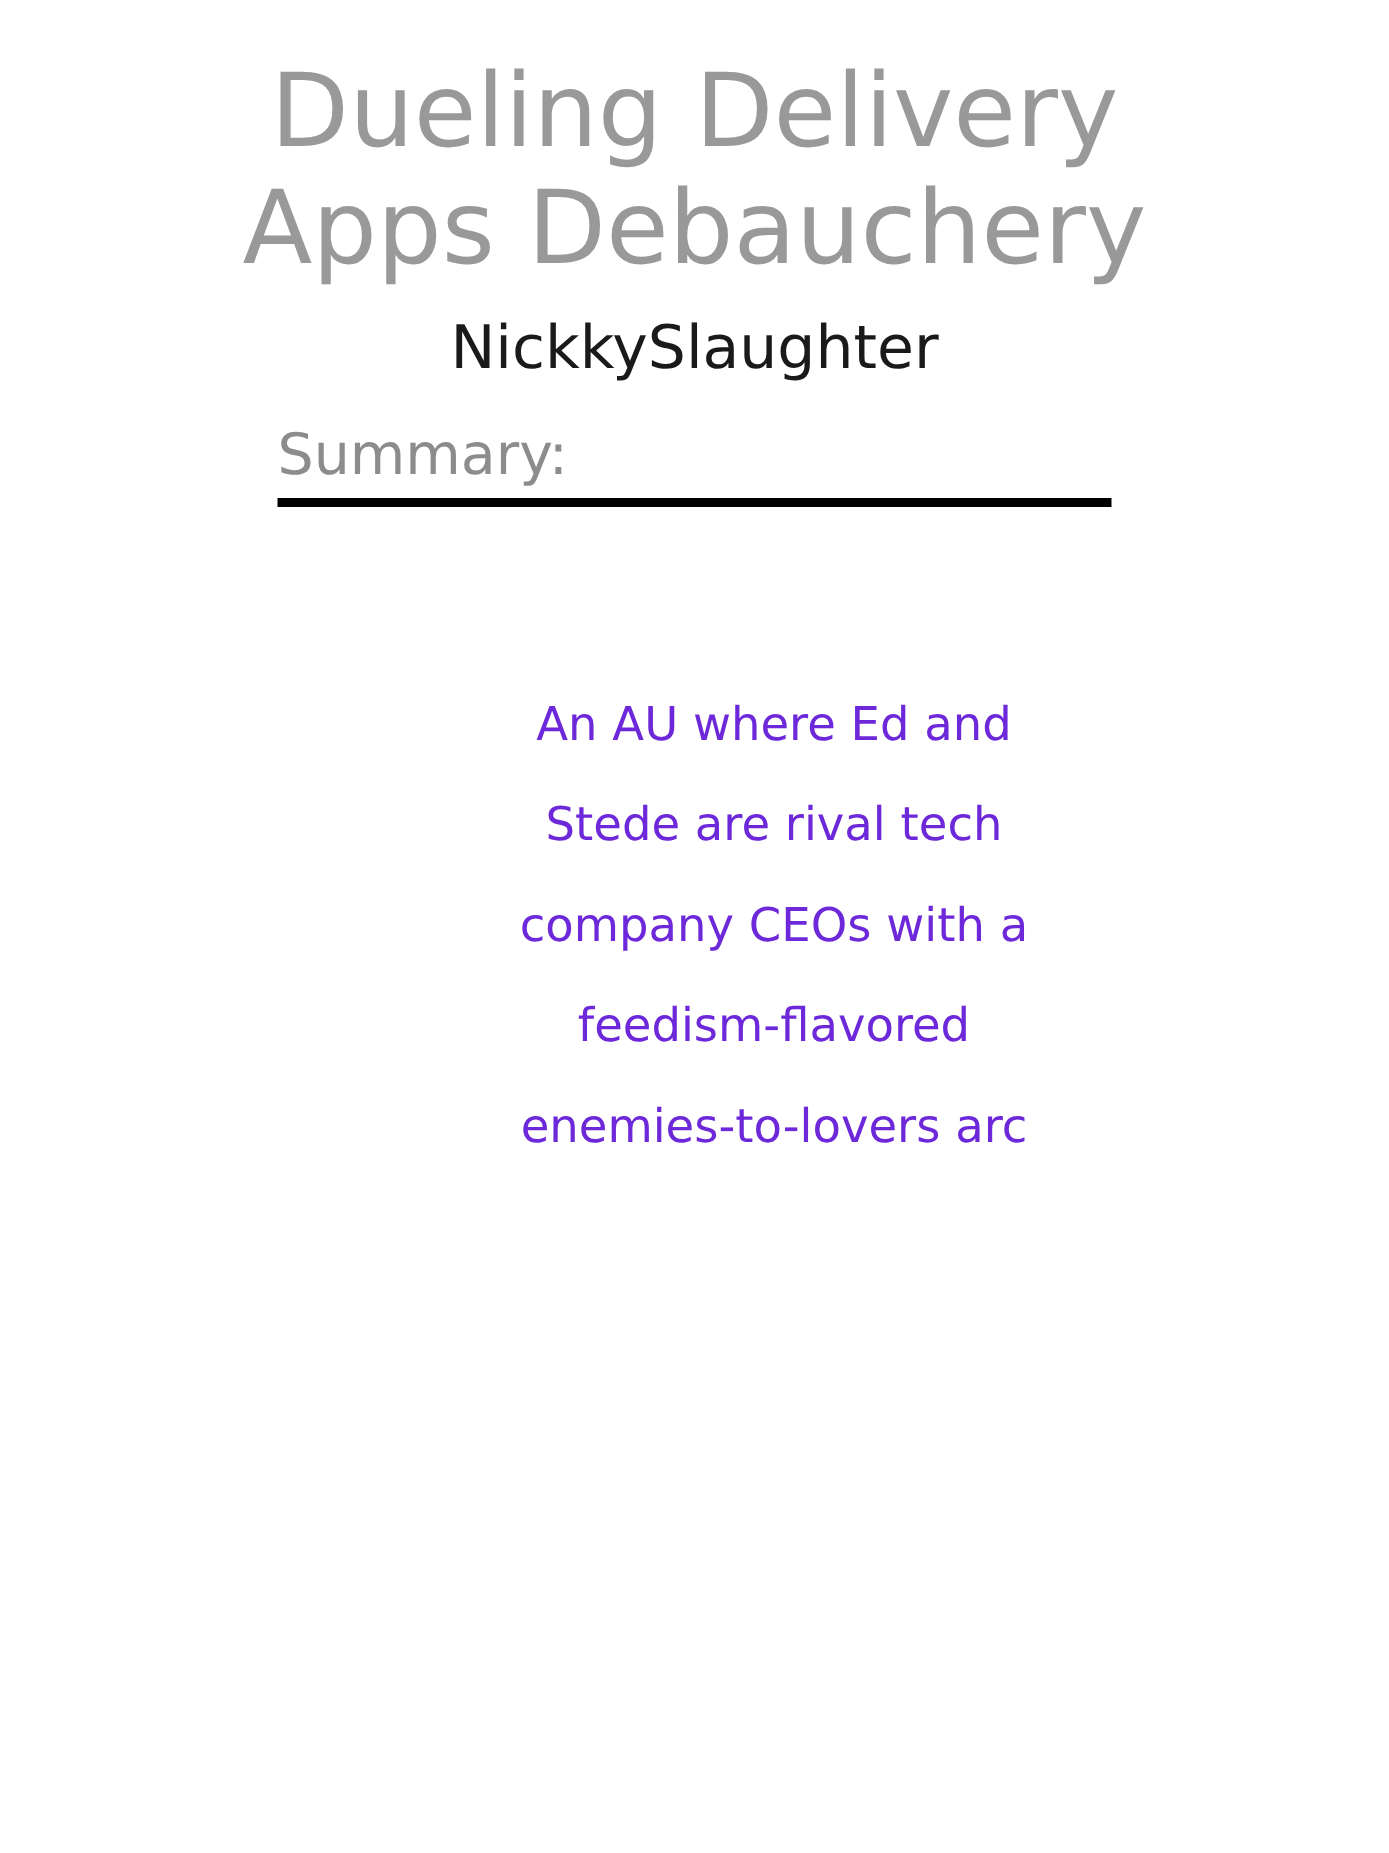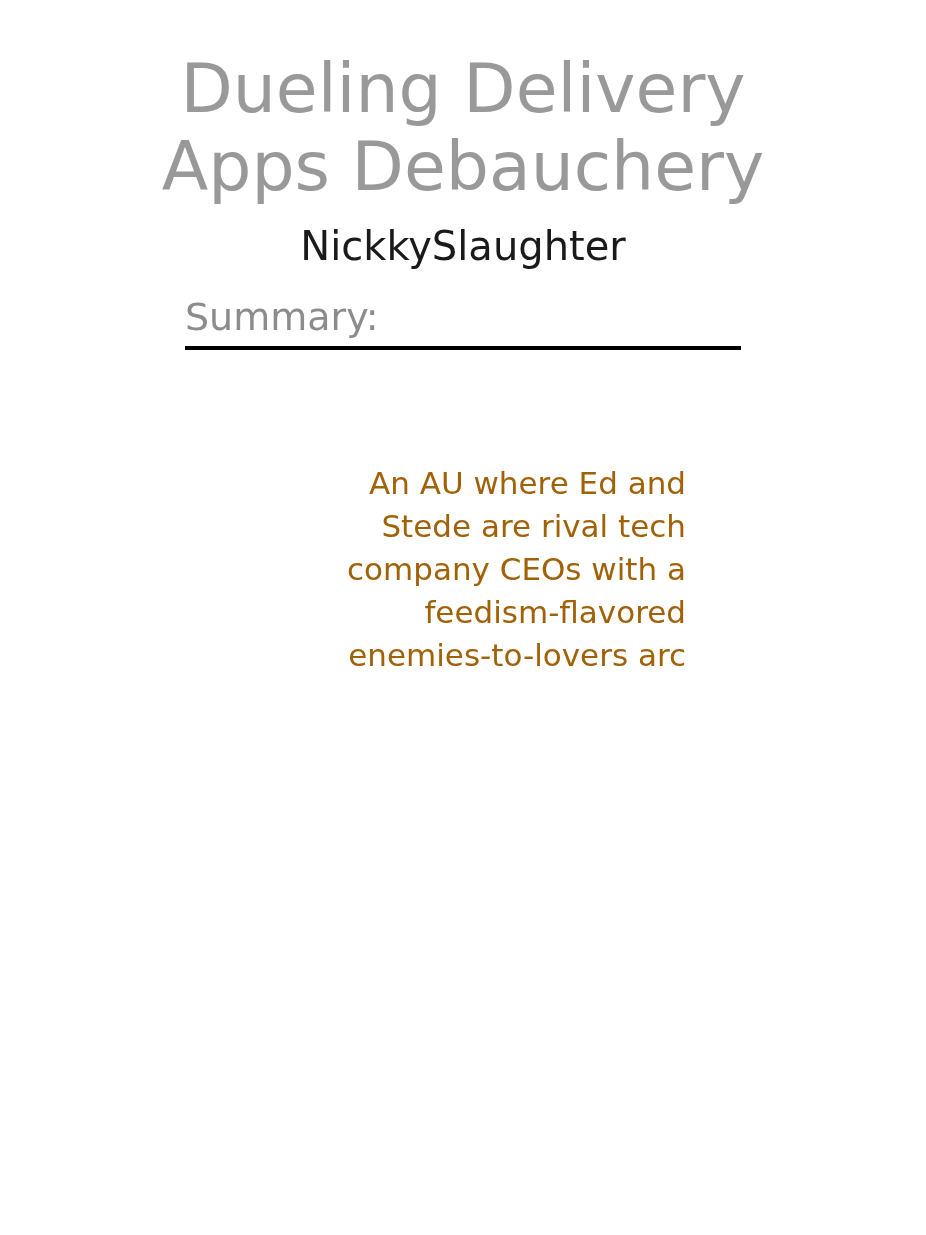--- a/index.html
+++ b/index.html
@@ -19,21 +19,21 @@
     height: 1235px;
     position: relative;
     box-sizing: border-box;
   }
   .title {
     text-align: center;
     color: #999999;
     font-size: 68px;
     line-height: 78px;
     font-weight: normal;
-    margin: 14px;
+    margin: 0;
     padding-top: 36px;
     letter-spacing: 0px;
     max-width: 720px;
     margin-left: auto;
     margin-right: auto;
   }
   .byline {
     text-align: center;
     color: #1a1a1a;
     font-size: 40px;
@@ -46,35 +46,35 @@
     margin: 24px auto 0 auto;
     padding-left: 0;
   }
   .summary-heading {
     color: #8c8c8c;
     font-size: 38px;
     line-height: 46px;
     font-weight: normal;
     margin: 0;
     padding-bottom: 6px;
-    border-bottom: 4px solid #000000;
+    border-bottom: 6px solid #000000;
     text-align: left;
   }
   .summary-body {
     margin: 112px auto 0 auto;
     width: 340px;
     padding-left: 106px;
     box-sizing: content-box;
   }
   .summary-para {
     font-size: 31px;
-    line-height: 43px;
-    color: #a16207;
+    line-height: 67px;
+    color: #6d28d9;
     margin: 0 0 40px 0;
-    text-align: right;
+    text-align: center;
     word-wrap: break-word;
   }
   .summary-para:last-child {
     margin-bottom: 0;
   }
 </style>
 </head>
 <body>
 
 <div class="page">

